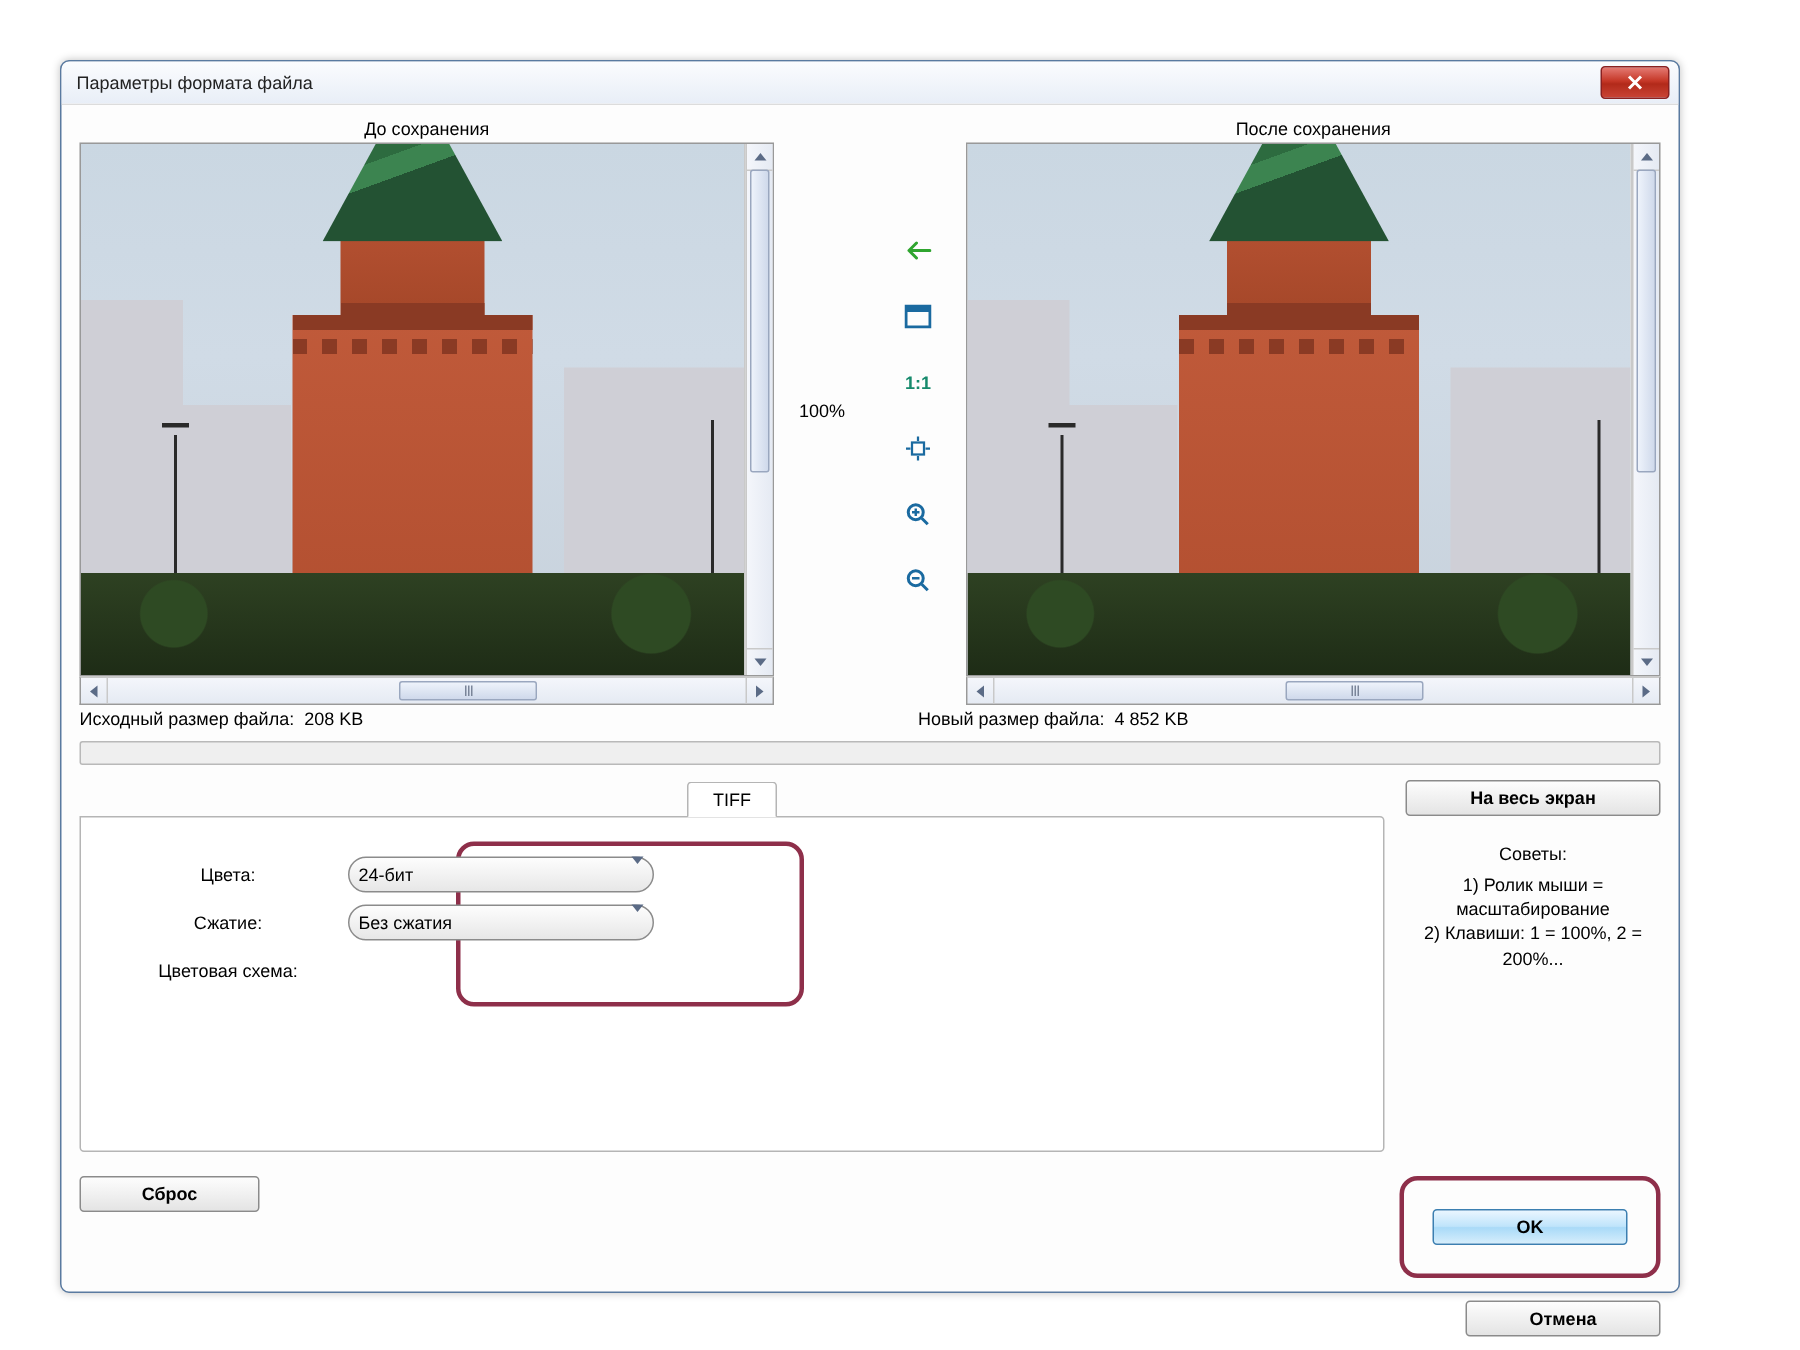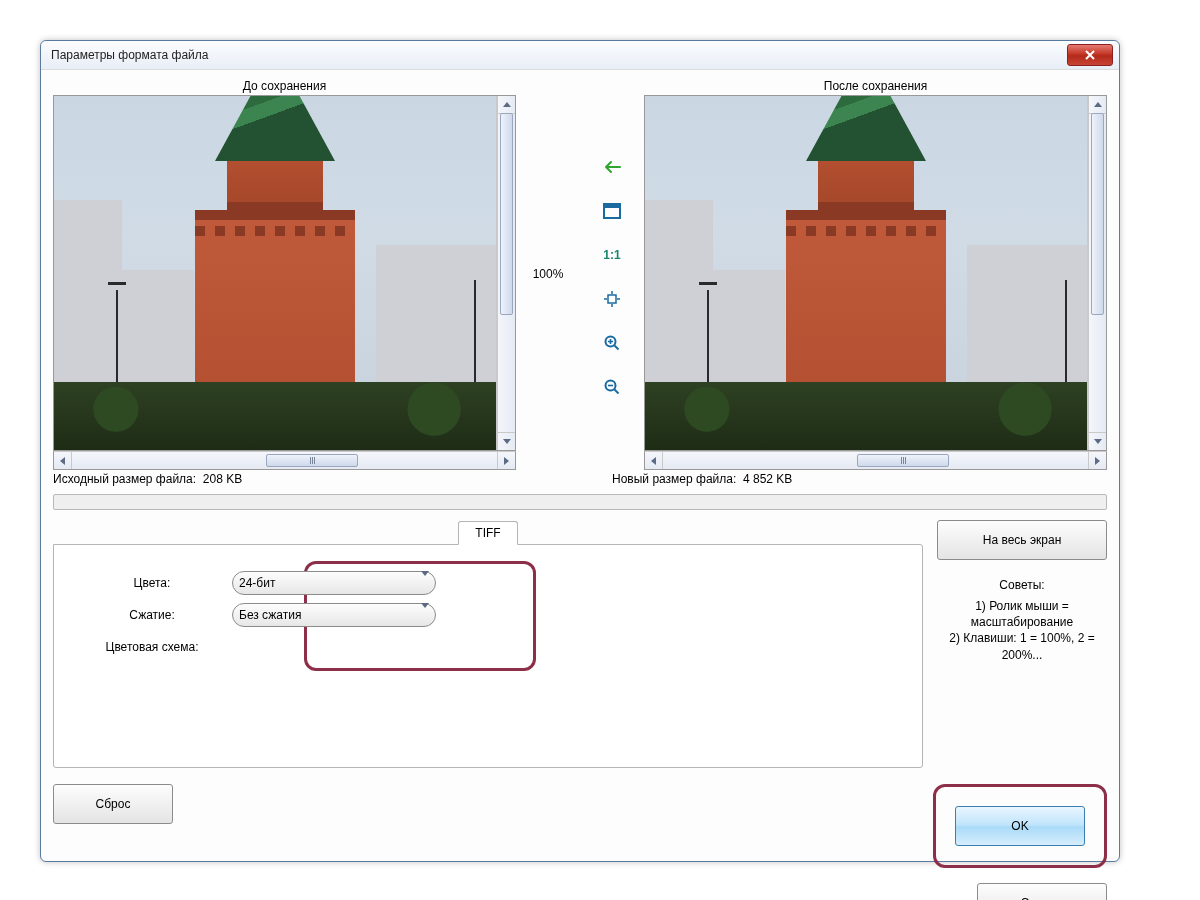--- a/index.html
+++ b/index.html
@@ -92,22 +92,22 @@
     background:#fff;border-radius:3px 3px 0 0;padding:0 16px;line-height:22px;position:relative;top:1px;}
   .tab-body{border:1px solid #b5b5b5;background:#fff;padding:22px 18px 54px 18px;position:relative;border-radius:0 3px 3px 3px;height:224px;box-sizing:border-box;}
   .form-row{display:flex;align-items:center;height:32px;}
   .form-row label{width:160px;}
   .combo{width:190px;height:22px;border:1px solid #8b8b8b;border-radius:12px;
     background:linear-gradient(#fdfdfd,#e7e7e7);display:flex;align-items:center;padding:0 6px;position:relative;gap:36px;}
   .combo .arrow{margin-left:auto;}
   .hilite{position:absolute;left:250px;top:16px;width:226px;height:104px;border:3px solid #8e2f4a;border-radius:12px;pointer-events:none;}
 
   .right-panel{width:170px;display:flex;flex-direction:column;}
-  .button{height:40px;border:1px solid #8b8b8b;border-radius:3px;background:linear-gradient(#fdfdfd,#e4e4e4);
-    display:flex;align-items:center;justify-content:center;padding:0 10px;min-width:120px;box-sizing:border-box;}
+  .button{height:24px;border:1px solid #8b8b8b;border-radius:3px;background:linear-gradient(#fdfdfd,#e4e4e4);
+    display:flex;align-items:center;justify-content:center;padding:0 10px;min-width:120px;box-sizing:border-box;font-weight:bold;}
   .button.primary{background:linear-gradient(#eaf6ff,#bfe4fb 48%,#a9daf8 52%,#d6eefc);border-color:#3c7fb1;}
   .tips-title{margin-top:18px;margin-bottom:6px;}
   .tips{font-size:12px;line-height:1.35;}
   .ok-wrap{margin-top:auto;display:inline-block;padding:19px;border:3px solid #8e2f4a;border-radius:12px;}
   .cancel-btn{margin-top:15px;}
 
   .footer-row{display:flex;margin-top:16px;justify-content:flex-end;}
 
 </style>
 </head>

